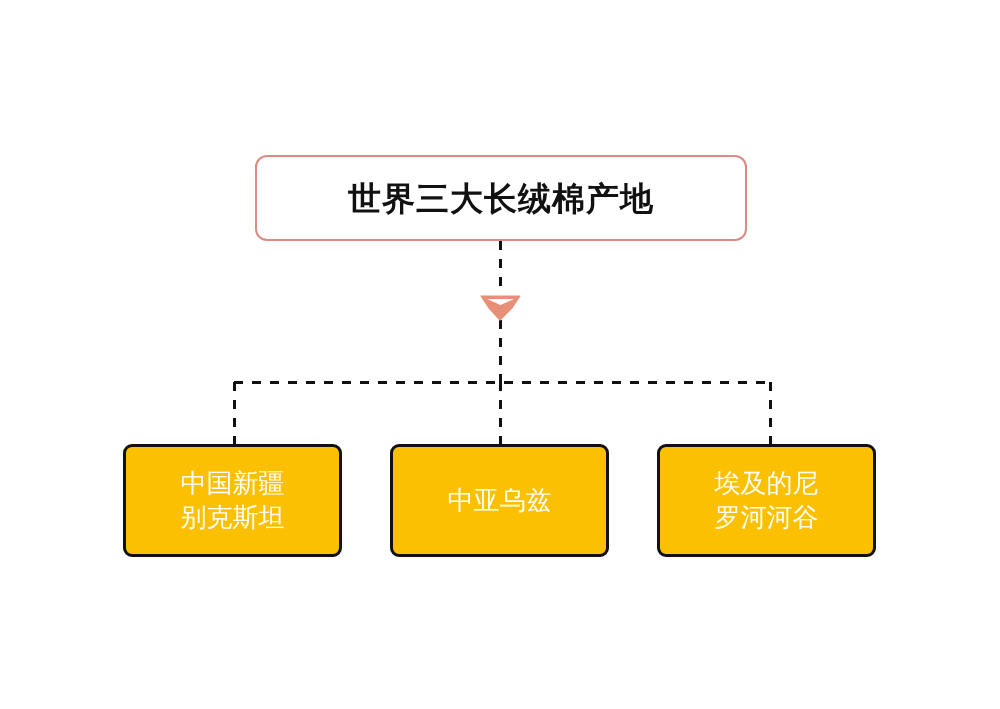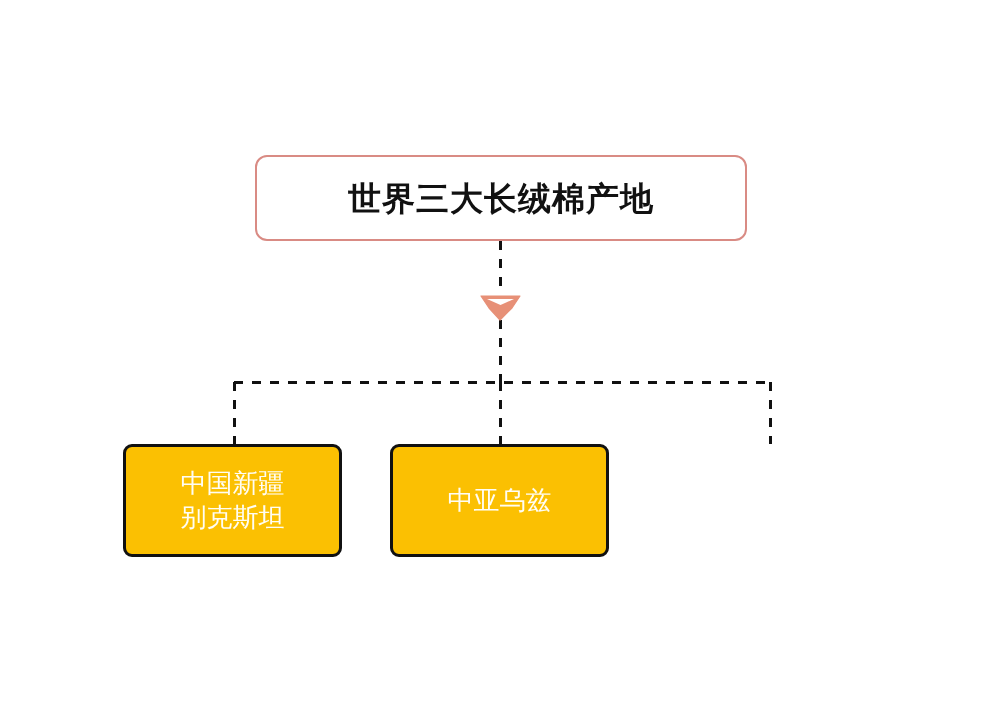--- a/index.html
+++ b/index.html
@@ -110,14 +110,18 @@
 
   <div class="leaf-node n1">
     <span class="leaf-line">中国新疆</span>
     <span class="leaf-line">别克斯坦</span>
   </div>
 
   <div class="leaf-node n2">
     <span class="leaf-line">中亚乌兹</span>
   </div>
 
+  <div class="leaf-node n3">
+    <span class="leaf-line">埃及的尼</span>
+    <span class="leaf-line">罗河河谷</span>
+  </div>
 
 </div>
 
 </body></html>

